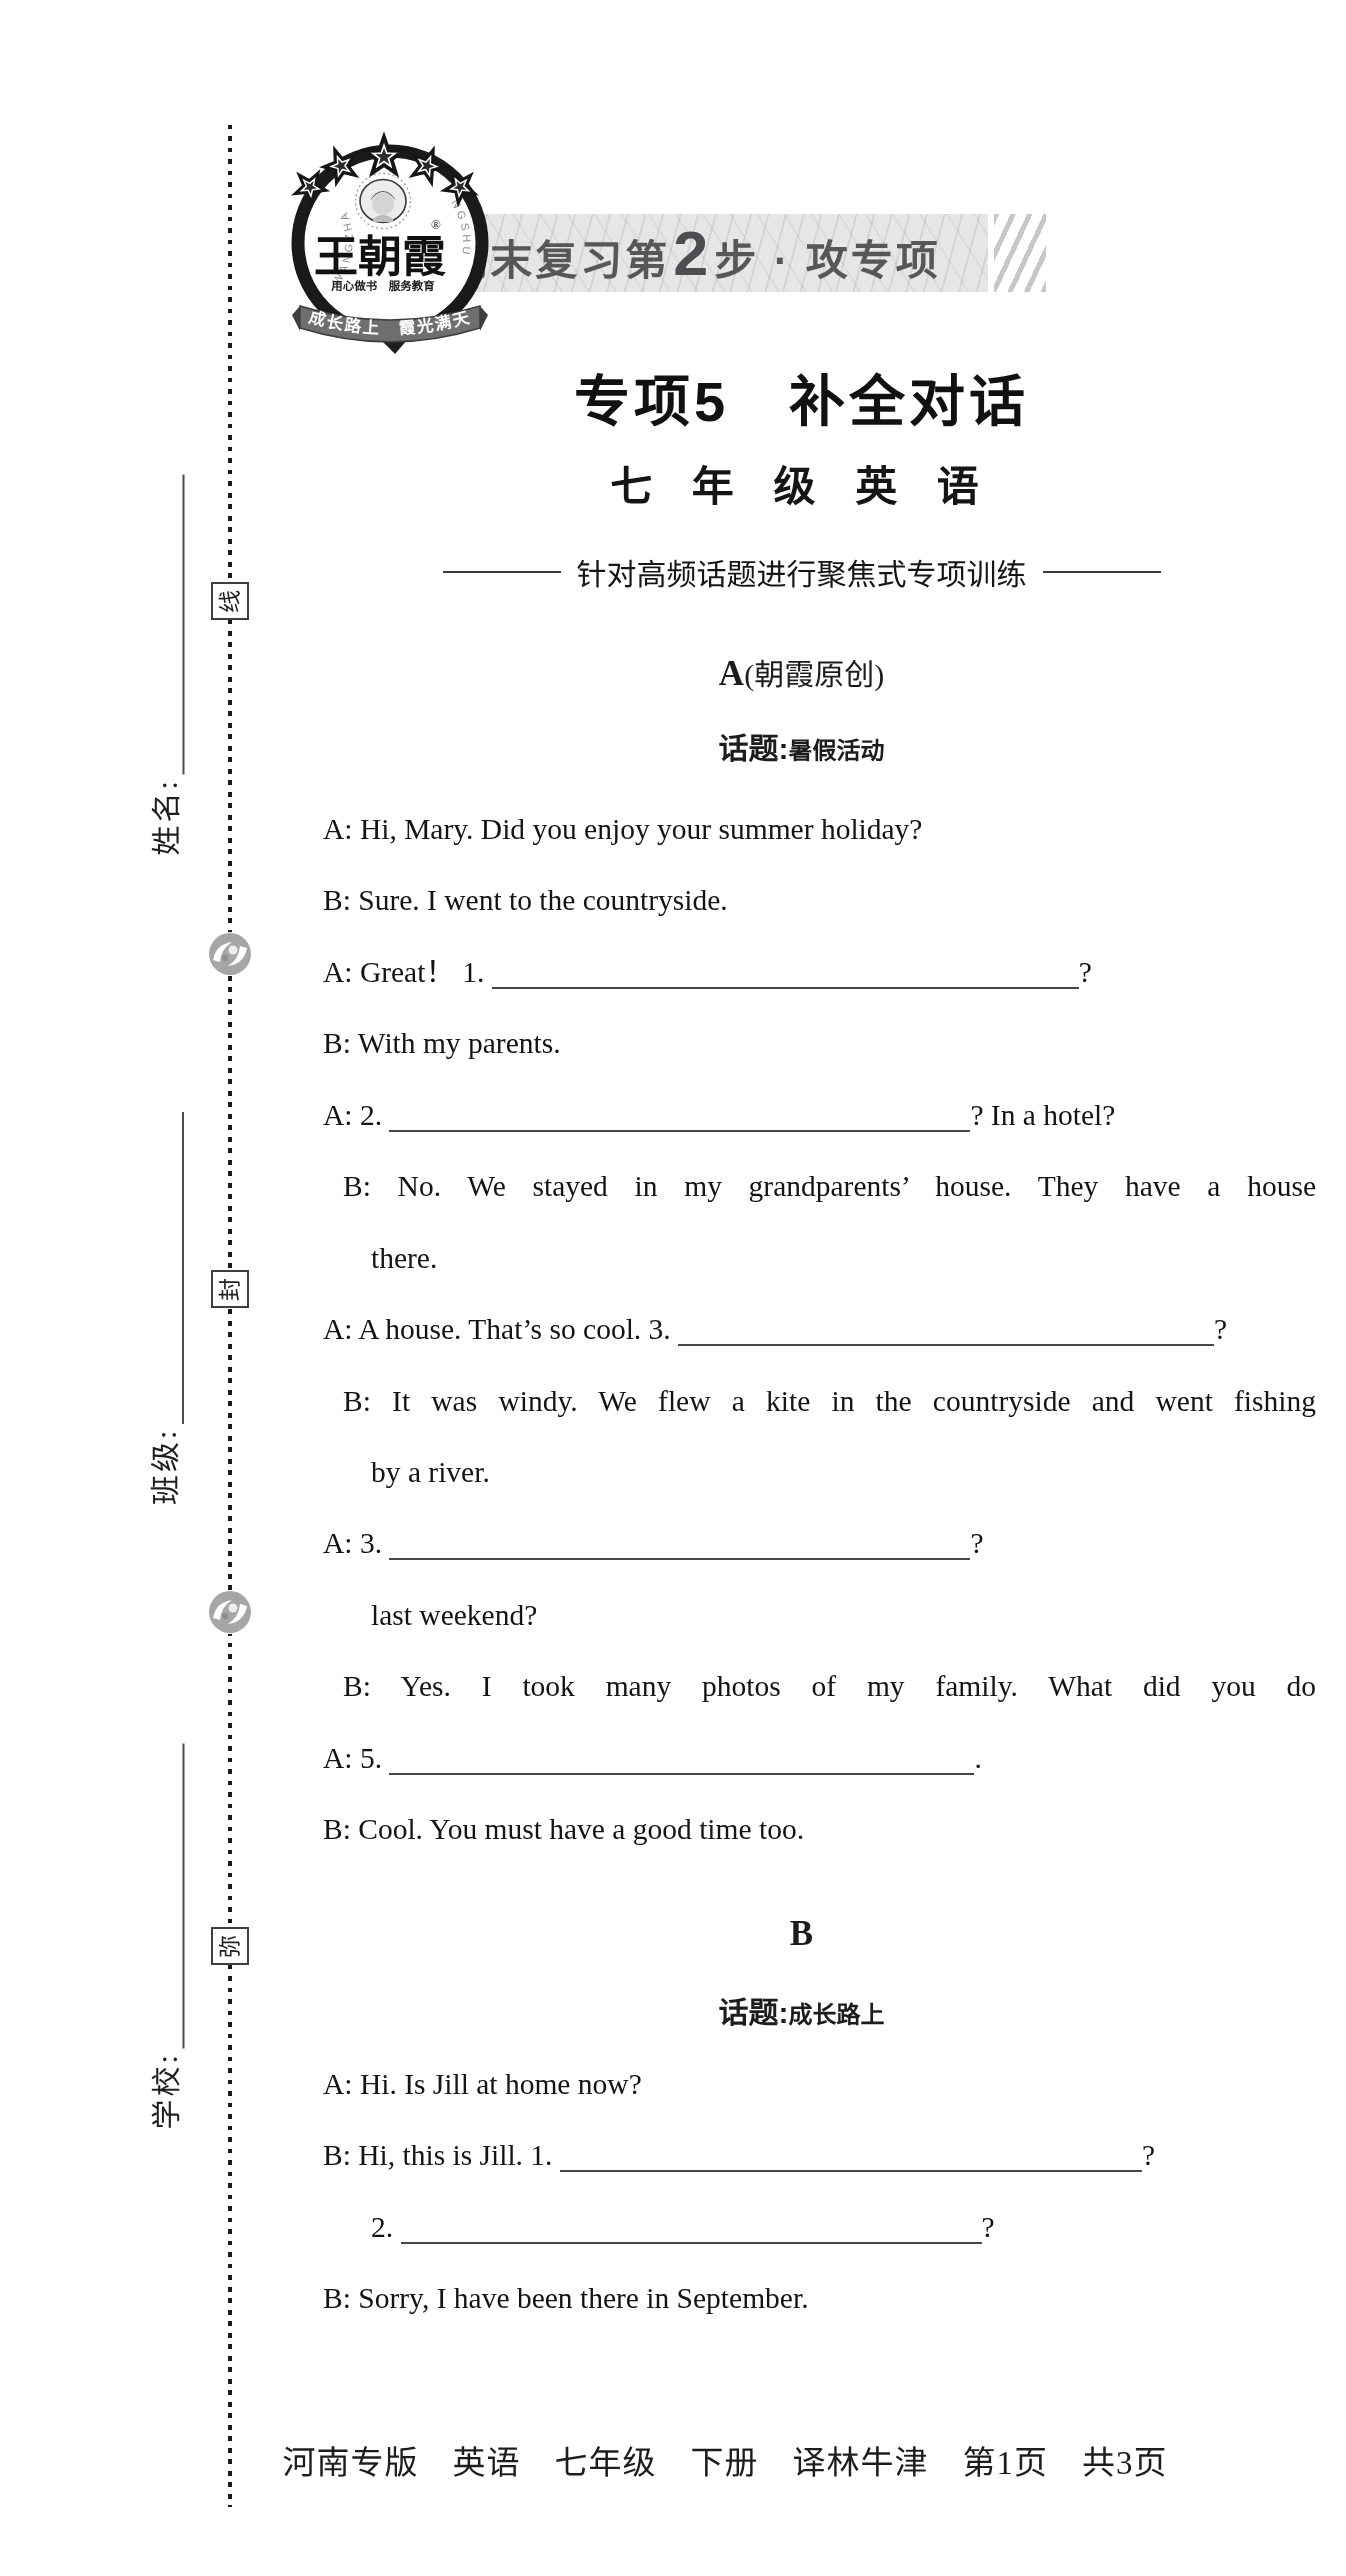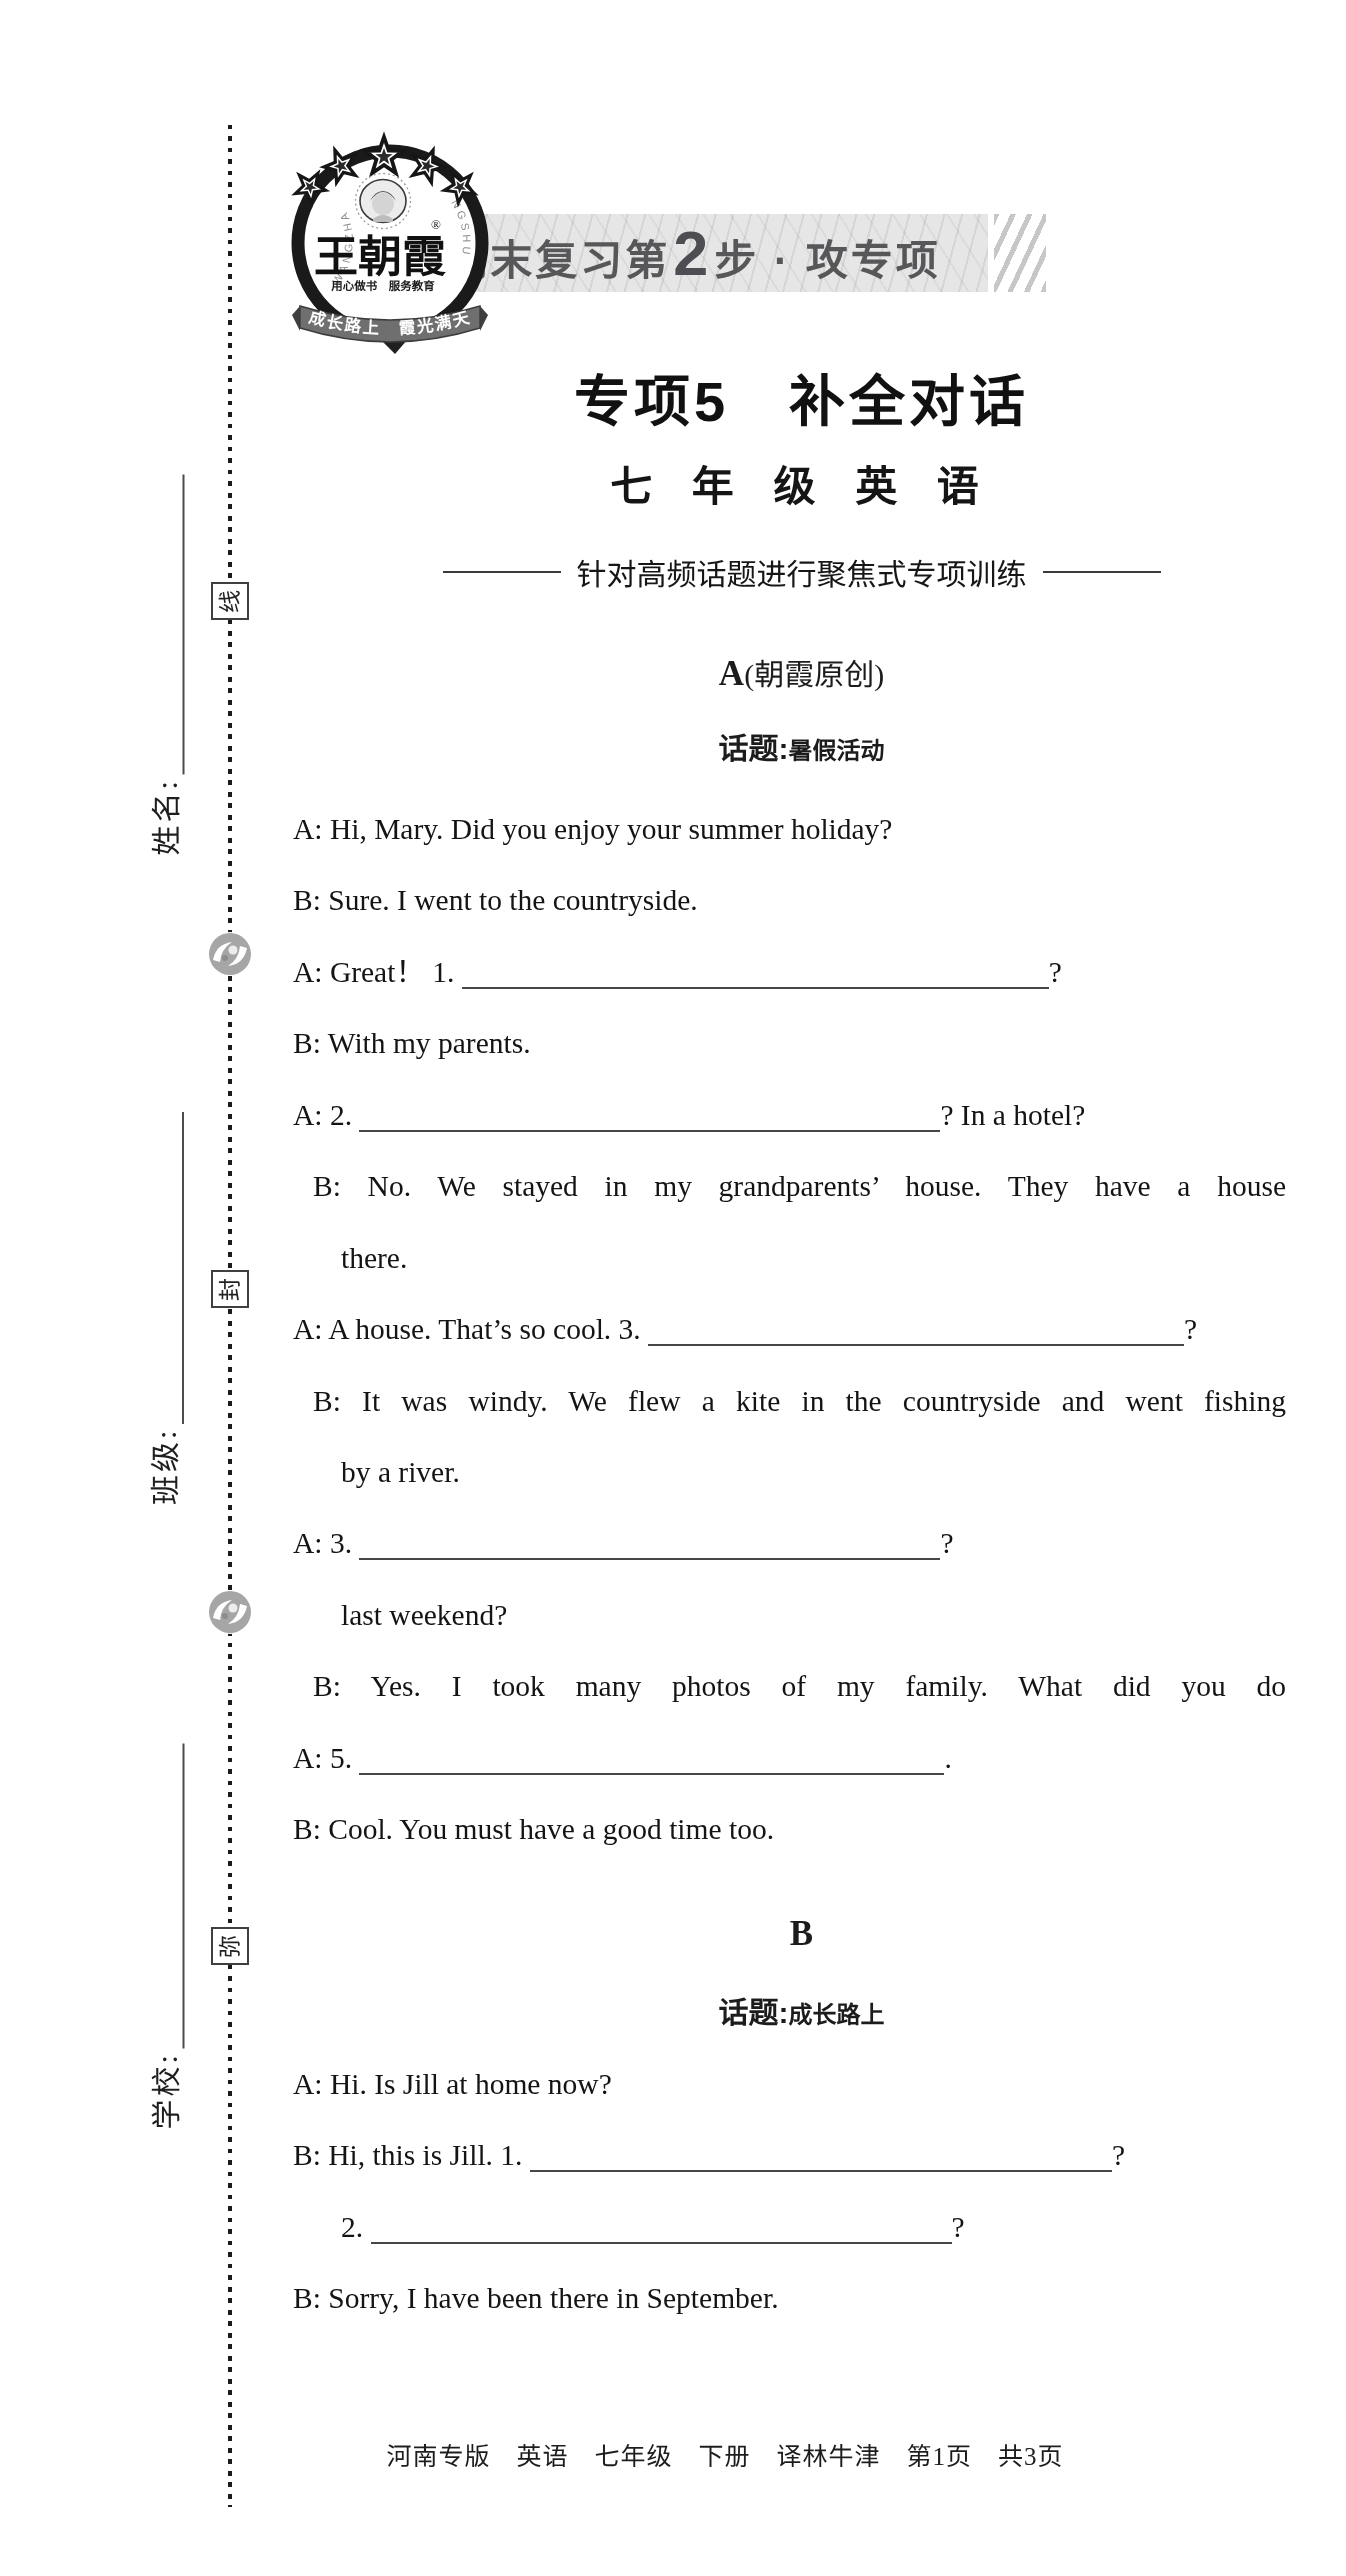--- a/index.html
+++ b/index.html
@@ -38,28 +38,28 @@
     letter-spacing:14px;color:#151515;}
   .h-tagrow{top:550px;display:flex;align-items:center;justify-content:center;gap:16px;}
   .rule{width:118px;height:2px;background:#3a3a3a;}
   .h-tag{font-size:30px;color:#161616;}
   .sec-head{font-size:30px;}
   .sec-letter{font-weight:700;font-size:35px;}
   .topic-row .t-lab{font-family:"Liberation Sans",sans-serif;font-weight:800;font-size:30px;}
   .topic-row .t-val{font-size:24px;font-weight:600;}
 
   
-  .dlg{position:absolute;left:293px;width:993px;font-size:29.5px;line-height:71.45px;color:#141414;font-family:Liberation Serif, serif;}
+  .dlg{position:absolute;left:323px;width:993px;font-size:29.5px;line-height:71.45px;color:#141414;font-family:Liberation Serif, serif;}
   .dlg-line{height:71.45px;white-space:nowrap;}
   .dlg-line.justify{white-space:normal;text-align:justify;text-align-last:justify;margin-left:20px;}
   .dlg-line.indent{padding-left:48px;}
   .blank{display:inline-block;height:0;border-bottom:2.5px solid #474747;vertical-align:-7px;}
 
   .footer{position:absolute;left:155px;width:1140px;top:2436px;text-align:center;
-    font-size:25px;letter-spacing:1px;color:#1d1d1d;}
+    font-size:33px;letter-spacing:1px;color:#1d1d1d;}
 </style>
 </head>
 <body>
 
 <div class="page">
 
   <div class="dotted-line"></div>
 
   <div class="side-field" style="width:415px;left:-42px;top:629px">
     <span class="lab">姓名:</span>

